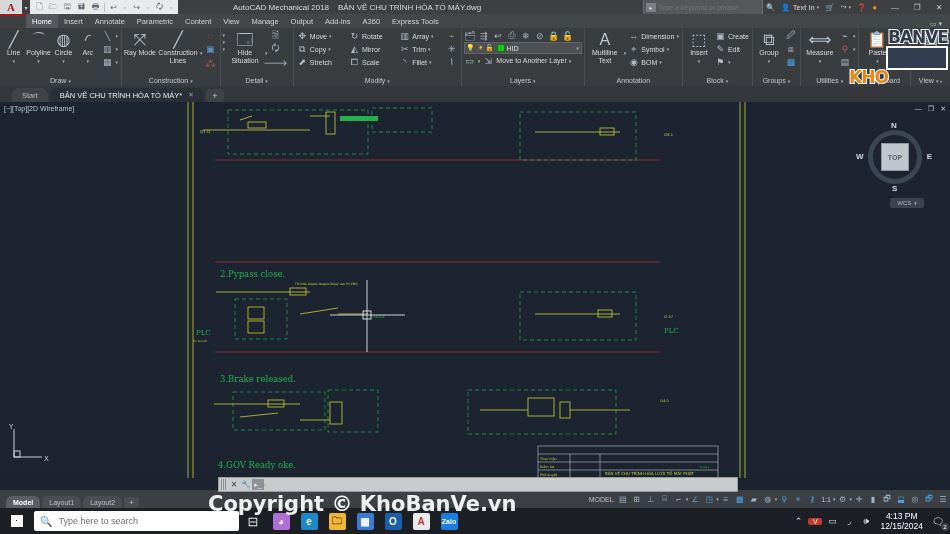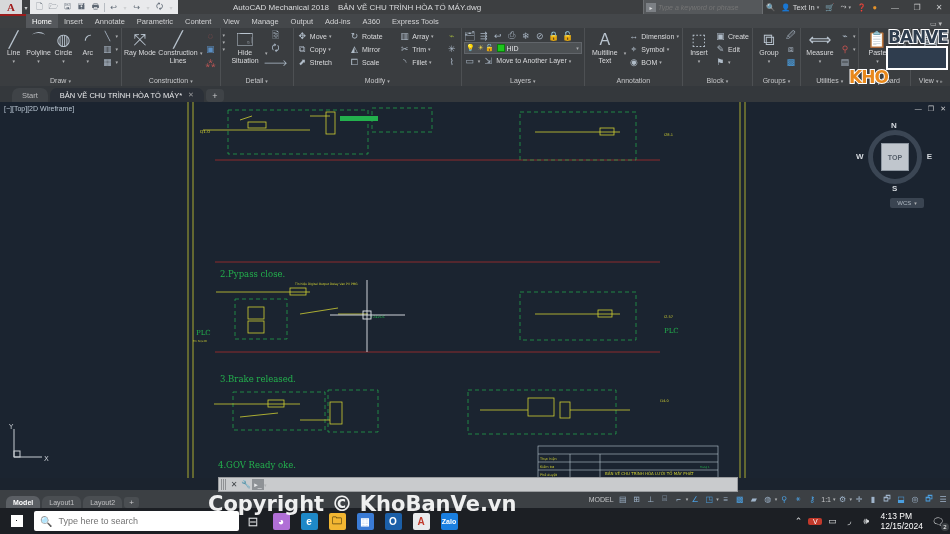--- a/index.html
+++ b/index.html
@@ -230,21 +230,21 @@
   }
   .tb-search input { flex: 1; border: none; outline: none; font-size: 9px; color: #444;
                      font-family: "Liberation Sans", sans-serif; background: transparent; }
   .tb-ic { width: 28px; height: 26px; display: flex; align-items: center; justify-content: center;
            font-size: 13px; position: relative; }
   .tb-app { width: 17px; height: 17px; border-radius: 2px; display: flex;
             align-items: center; justify-content: center; font-size: 10px;
             font-weight: bold; color: #fff; }
   .tray { display: flex; align-items: center; gap: 3px; padding-right: 4px; }
   .tray-ic { color: #dfe1e3; font-size: 9px; width: 14px; text-align: center; }
-  .clock { color: #ffffff; font-size: 8.5px; line-height: 10px; text-align: left; padding: 0 4px; }
+  .clock { color: #ffffff; font-size: 8.5px; line-height: 10px; text-align: center; padding: 0 4px; }
   .notif { width: 16px; height: 16px; color: #dfe1e3; font-size: 10px; position: relative;
            display: flex; align-items: center; justify-content: center; }
   .notif .badge { position: absolute; right: -3px; bottom: -2px; background: #3c4044;
                   color: #fff; font-size: 6px; border-radius: 50%; width: 8px; height: 8px;
                   display: flex; align-items: center; justify-content: center; }
 </style>
 </head>
 <body>
 
 <div id="app">

